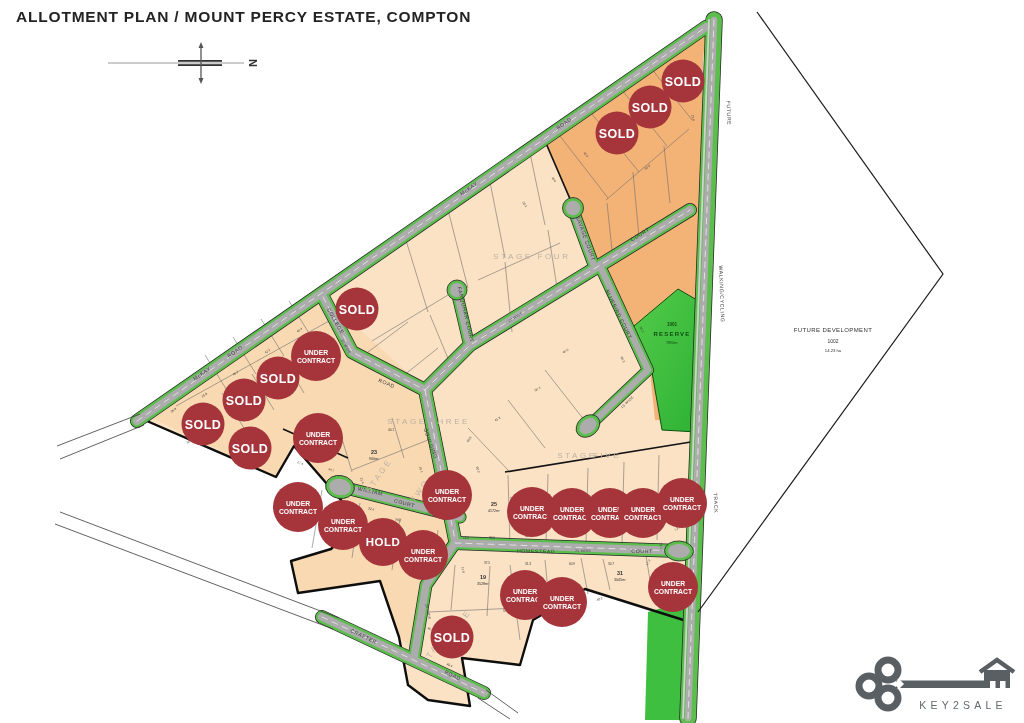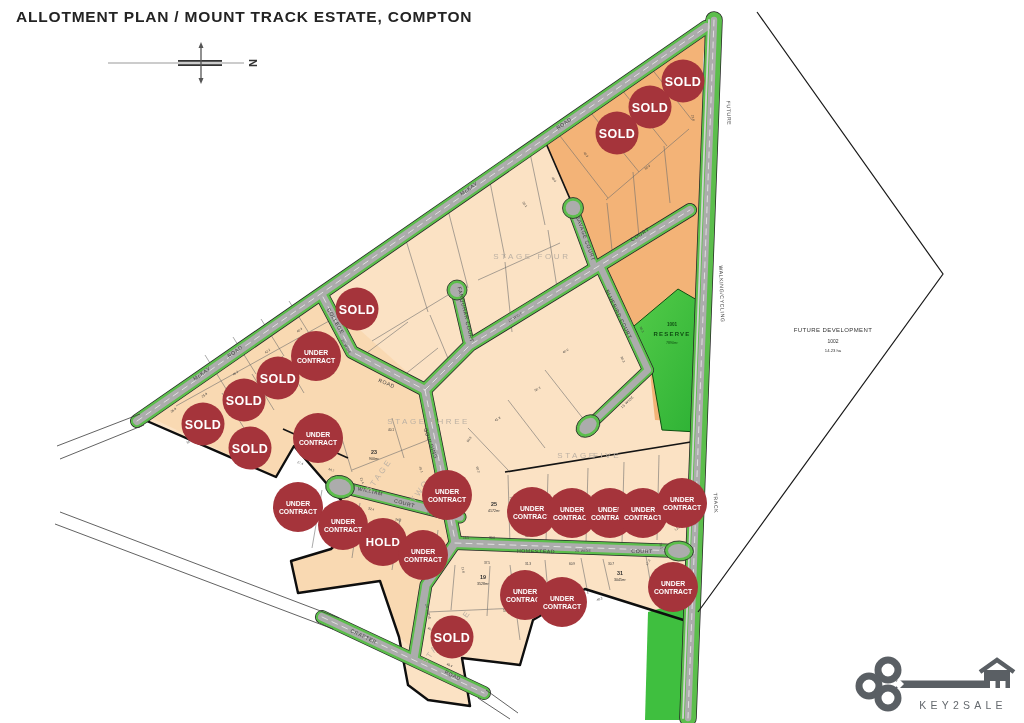--- a/index.html
+++ b/index.html
@@ -22,21 +22,21 @@
   .fd2{font-size:5px;fill:#333;text-anchor:middle;}
   .fd3{font-size:4.2px;fill:#333;text-anchor:middle;}
   .bt{fill:#fff;text-anchor:middle;font-weight:bold;}
   .north{font-size:11px;font-weight:bold;fill:#333;text-anchor:middle;dominant-baseline:central;}
   .logo-text{font-size:10.5px;fill:#63686d;letter-spacing:4.2px;text-anchor:middle;}
 </style>
 </head>
 <body>
 
 <div class="canvas">
-  <div class="title">ALLOTMENT PLAN / MOUNT TRACK ESTATE, COMPTON</div>
+  <div class="title">ALLOTMENT PLAN / MOUNT PERCY ESTATE, COMPTON</div>
 
   <svg id="map" width="1024" height="723" viewBox="0 0 1024 723">
     <defs>
       <linearGradient id="resg" x1="0" y1="0" x2="1" y2="1">
         <stop offset="0" stop-color="#55CC4A"></stop>
           <stop offset="1" stop-color="#2EB235"></stop>
       </linearGradient>
     </defs>
 
     <path fill="#FBE2C4" stroke="none" d="M706,27 L140,418 L276,477 L294,446 L360,522 L331,549 L291,561 L298,593 L380,581 L399,637 L408,685 L428,700 L470,706 L462,658 L520,665 L533,620 L585,589 L693,623 L700,560 L703,60 Z"></path>

